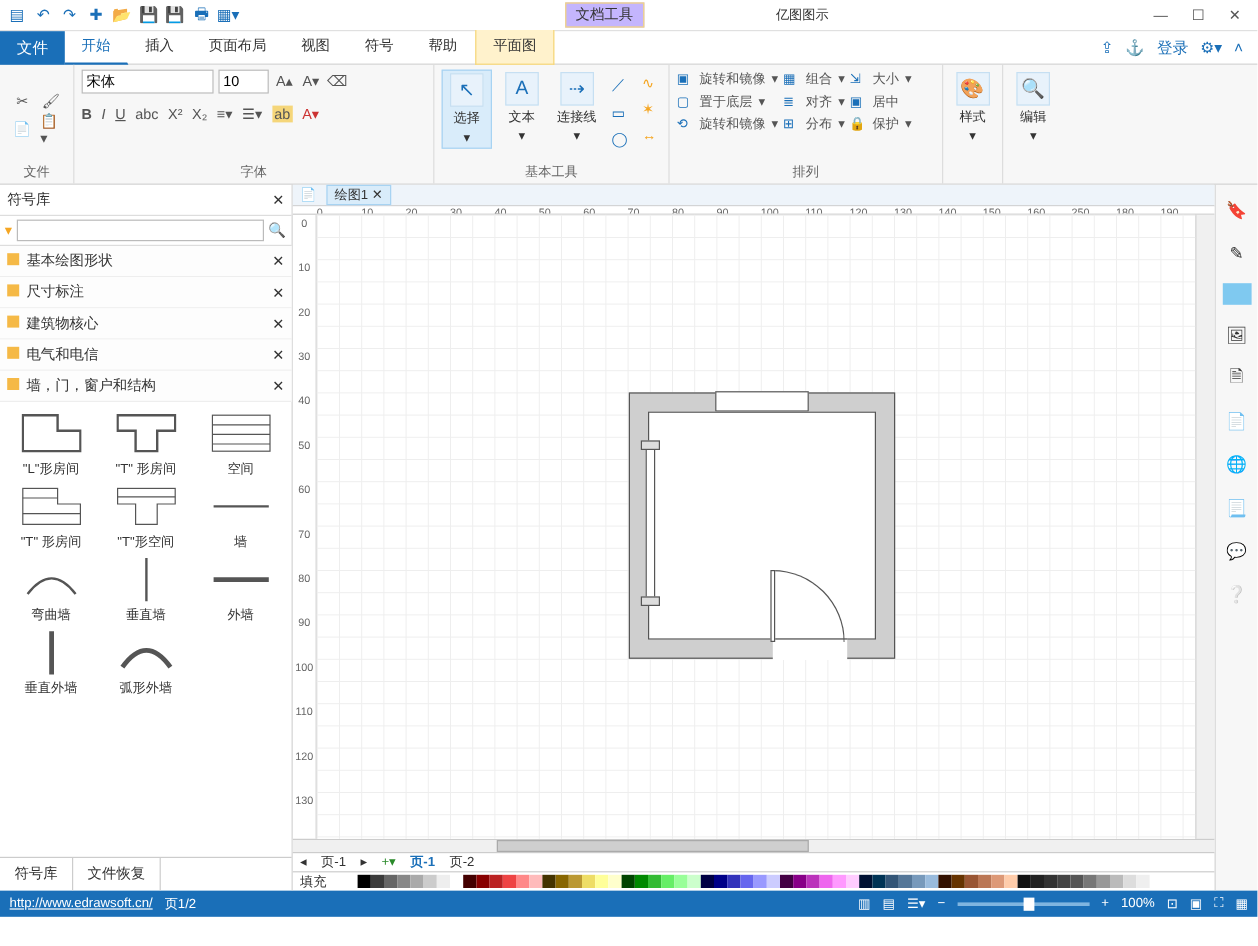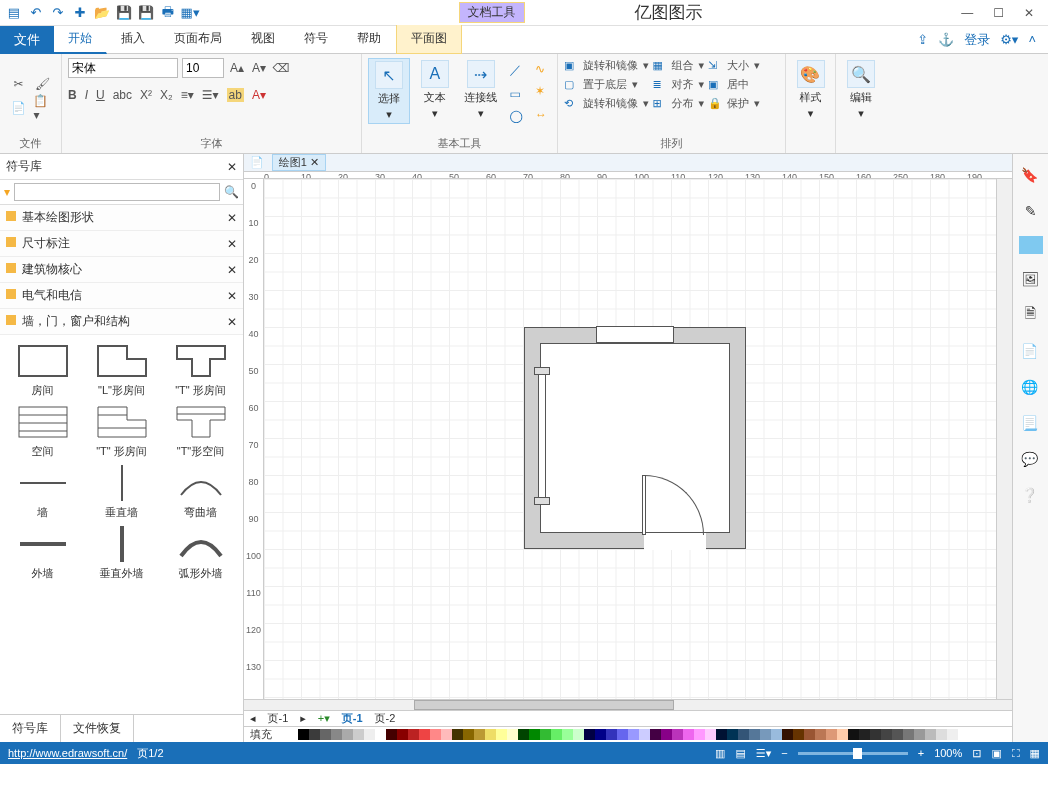--- a/index.html
+++ b/index.html
@@ -4,21 +4,21 @@
 <style>
 * { margin:0; padding:0; box-sizing:border-box; font-family:"Microsoft YaHei","Segoe UI",sans-serif; }
 body { width:1048px; height:788px; background:#fff; overflow:hidden; font-size:12px; color:#333; position:relative; }
 
 
 .titlebar { height:26px; background:#fff; display:flex; align-items:center; border-bottom:1px solid #e0e0e0; }
 .titlebar .qat { display:flex; align-items:center; padding-left:4px; gap:2px; }
 .titlebar .qat span { width:20px; height:20px; display:flex; align-items:center; justify-content:center; color:#1a6fb8; font-size:13px; }
 .titlebar .center { flex:1; display:flex; justify-content:center; gap:110px; align-items:center; }
 .titlebar .tool-tab { background:#c4b5fd; border:1px solid #f5d67a; padding:1px 8px; font-size:12px; }
-.titlebar .appname { font-size:17px; }
+.titlebar .appname { font-size:11px; }
 .titlebar .win-ctrl { display:flex; gap:20px; padding-right:14px; color:#555; }
 
 
 .menurow { height:28px; display:flex; align-items:center; border-bottom:1px solid #ccc; }
 .file-btn { background:#1a6fb8; color:#fff; padding:5px 14px; font-size:13px; }
 .tabs { display:flex; }
 .tab { padding:5px 14px; font-size:12px; cursor:pointer; border-right:1px solid transparent;}
 .tab.active { color:#1a6fb8; border-bottom:2px solid #1a6fb8; }
 .tab.tool { background:#fff2cc; border:1px solid #f5d67a; border-top:none; }
 .menurow .right { margin-left:auto; display:flex; align-items:center; gap:10px; padding-right:12px; color:#1a6fb8; }
@@ -285,28 +285,20 @@
       </div>
     <div class="cat">
         <span><span class="bx"></span><span>墙，门，窗户和结构</span></span>
         <span>✕</span>
       </div>
     <div class="shapes">
       <div class="shape-grid">
         <div class="shape-cell">
             <div class="sv">
               <svg width="50" height="32">
-                <rect x="1" y="1" width="48" height="30" fill="none" stroke="#555" stroke-width="2"></rect>
-              </svg>
-            </div>
-            <span>房间</span>
-          </div>
-        <div class="shape-cell">
-            <div class="sv">
-              <svg width="50" height="32">
                 <path d="M1 1 H30 V14 H49 V31 H1 Z" fill="none" stroke="#555" stroke-width="2"></path>
               </svg>
             </div>
             <span>"L"形房间</span>
           </div>
         <div class="shape-cell">
             <div class="sv">
               <svg width="50" height="32">
                 <path d="M1 1 H49 V14 H34 V31 H16 V14 H1 Z" fill="none" stroke="#555" stroke-width="2"></path>
               </svg>
@@ -346,33 +338,33 @@
         <div class="shape-cell">
             <div class="sv">
               <svg width="50" height="32">
                 <line x1="2" y1="16" x2="48" y2="16" stroke="#555" stroke-width="2"></line>
               </svg>
             </div>
             <span>墙</span>
           </div>
         <div class="shape-cell">
             <div class="sv">
+              <svg width="50" height="32">
+                <path d="M5 28 Q25 2 45 28" fill="none" stroke="#555" stroke-width="2"></path>
+              </svg>
+            </div>
+            <span>弯曲墙</span>
+          </div>
+        <div class="shape-cell">
+            <div class="sv">
               <svg width="50" height="40">
                 <line x1="25" y1="2" x2="25" y2="38" stroke="#555" stroke-width="2"></line>
               </svg>
             </div>
             <span>垂直墙</span>
-          </div>
-        <div class="shape-cell">
-            <div class="sv">
-              <svg width="50" height="32">
-                <path d="M5 28 Q25 2 45 28" fill="none" stroke="#555" stroke-width="2"></path>
-              </svg>
-            </div>
-            <span>弯曲墙</span>
           </div>
         <div class="shape-cell">
             <div class="sv">
               <svg width="50" height="32">
                 <line x1="2" y1="16" x2="48" y2="16" stroke="#555" stroke-width="4"></line>
               </svg>
             </div>
             <span>外墙</span>
           </div>
         <div class="shape-cell">

